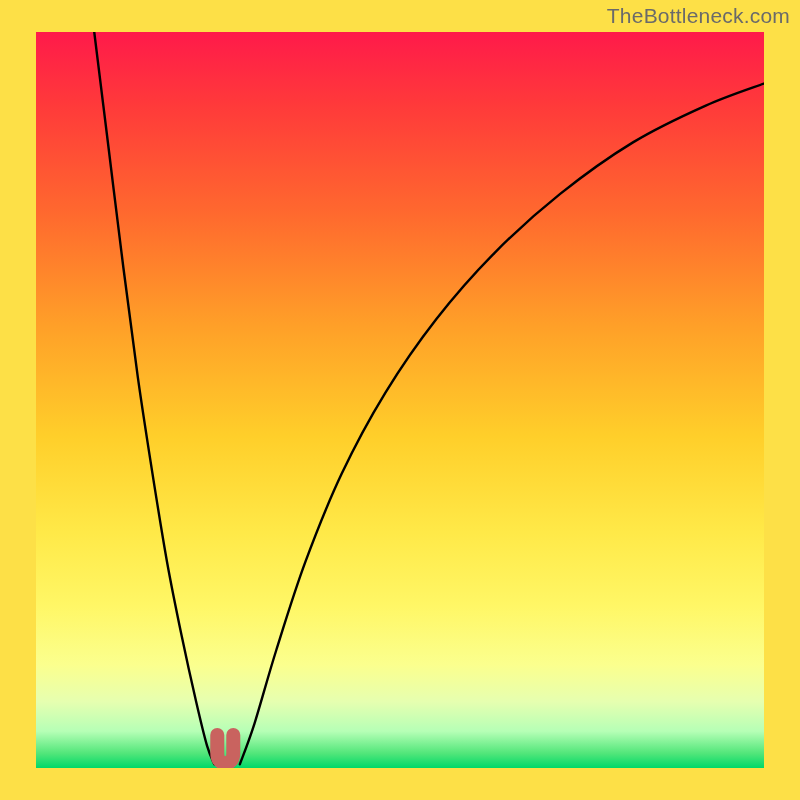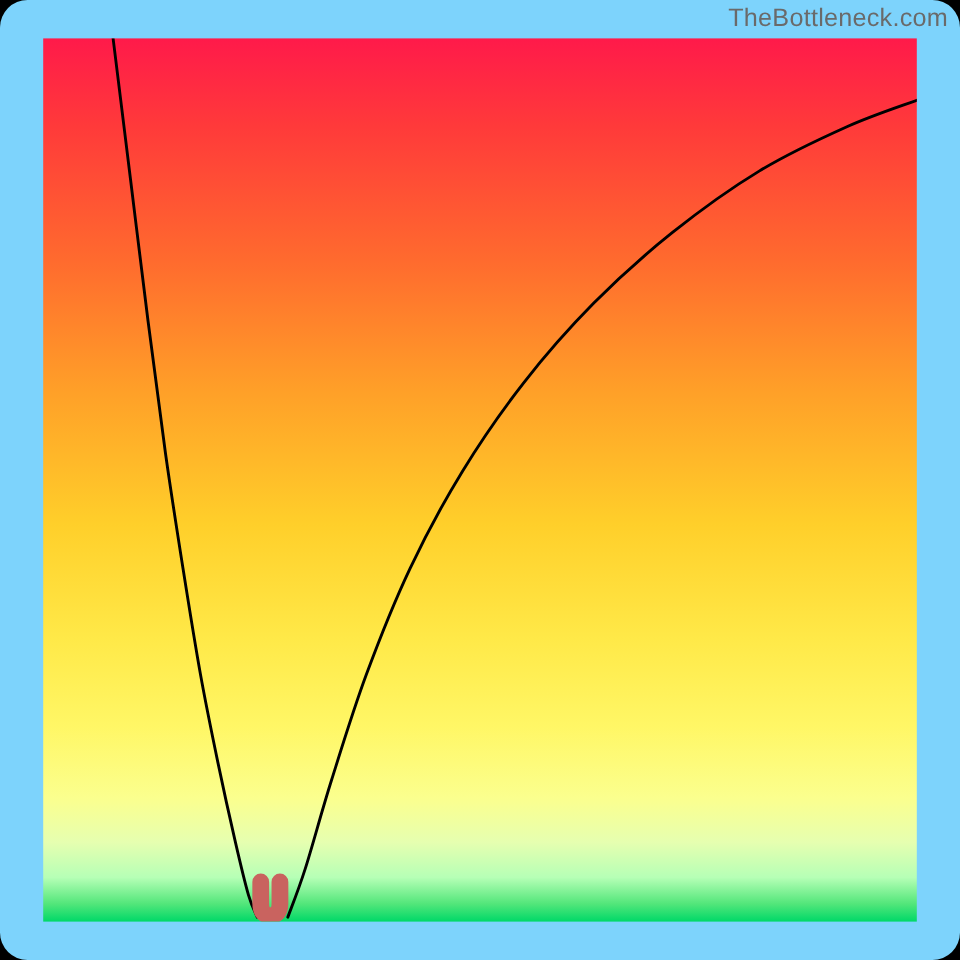--- a/index.html
+++ b/index.html
@@ -9,22 +9,21 @@
     height: 800px;
     background: #000;
     overflow: hidden;
   }
   #frame {
     position: absolute;
     left: 0;
     top: 0;
     width: 800px;
     height: 800px;
-    background: #7dd3fc;
-    border-radius: 23px;
+    background: #fde047;
   }
   #plot {
     position: absolute;
     left: 36px;
     top: 32px;
     width: 728px;
     height: 736px;
     background: linear-gradient(to bottom,
       #ff1a4a 0%,
       #ff3a3a 10%,

